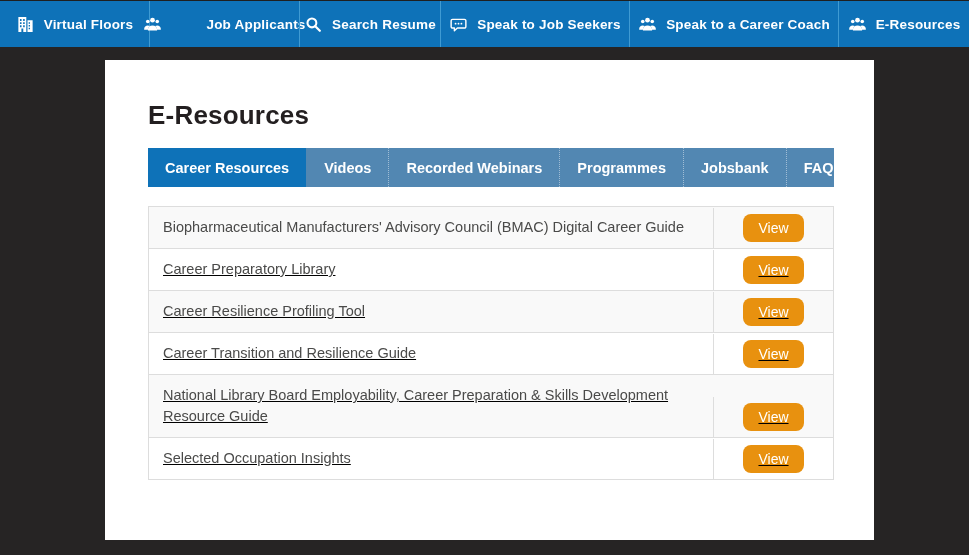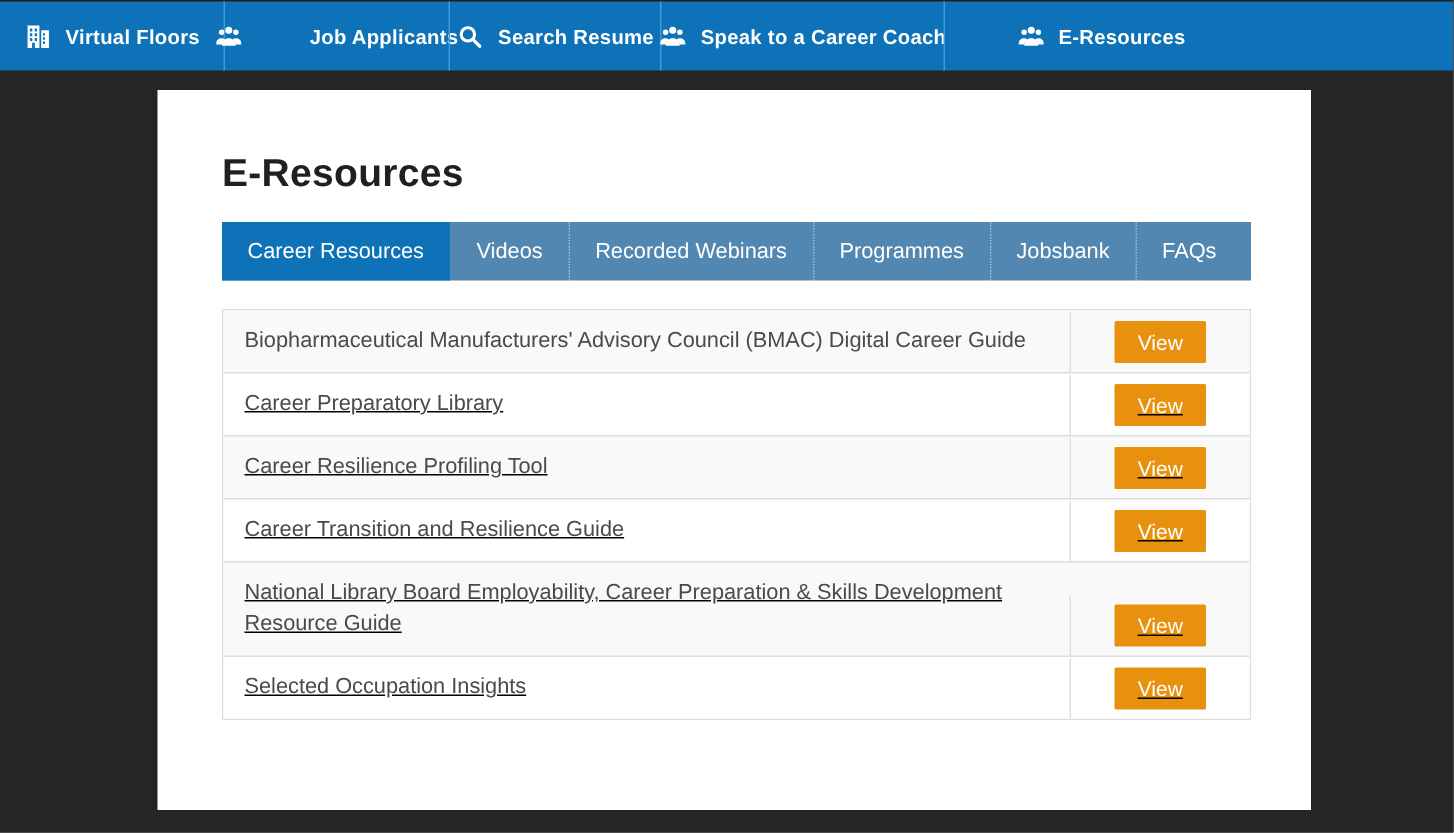--- a/index.html
+++ b/index.html
@@ -34,21 +34,21 @@
   .card {
     position:absolute; left:105px; top:60px; width:769px; height:480px;
     background:#fff; box-sizing:border-box; padding:40px 40px 0 43px;
   }
   .page-title {
     margin:0 0 17px 0; font-size:26px; font-weight:600; color:#231f20;
     letter-spacing:.2px;
   }
 
   
-  .tabs { display:flex; background:#5287b2; height:39px; }
+  .tabs { display:flex; background:#5287b2; height:39px;font-weight:bold; }
   .tab {
     display:flex; align-items:center; padding:0 17px; color:#fff;
     font-size:14.5px; cursor:pointer; box-sizing:border-box; white-space:nowrap;
   }
   .tab + .tab { border-left:1px dotted rgba(255,255,255,.45); }
   .tab.active { background:#0e72b8; }
   .tab.active + .tab { border-left-color:transparent; }
 
   
   .table { margin-top:19px; border:1px solid #ddd; }
@@ -58,21 +58,21 @@
   .cell-title {
     flex:1; padding:10px 14px; font-size:14.5px; color:#4a4a49;
     line-height:21px; display:flex; align-items:center;
   }
   .cell-action {
     width:120px; flex:0 0 120px; border-left:1px solid #ddd;
     display:flex; align-items:center; justify-content:center; padding:6px 0;
     box-sizing:border-box;
   }
   .view-btn {
-    background:#e8910f; color:#fff; border:none; border-radius:1px;
+    background:#e8910f; color:#fff; border:none; border-radius:8px;
     font-family:inherit; font-size:14px; padding:6px 15px; cursor:pointer;
   }
   .icon-defs { position:absolute; width:0; height:0; overflow:hidden; }
 </style>
 </head>
 <body>
 
 <svg class="icon-defs" aria-hidden="true">
   <symbol id="building-icon" viewBox="0 0 24 24">
     <path fill-rule="evenodd" d="M3 2.5h10v19H3zM5 5h2v2.5H5zM9 5h2v2.5H9zM5 9h2v2.5H5zM9 9h2v2.5H9zM5 13h2v2.5H5zM9 13h2v2.5H9zM6.8 17h2.4v4.5H6.8zM14.5 6.5H21v15h-6.5zM16 9h1.7v2H16zM16 12.5h1.7v2H16zM16 16h1.7v2H16z"></path>
@@ -111,20 +111,26 @@
         <svg class="nav-icon">
           <use href="#people-icon"></use>
         </svg>
         <span class="nav-label">Job Applicants</span>
       </div>
       <div class="nav-item">
         <svg class="nav-icon">
           <use href="#search-icon"></use>
         </svg>
         <span class="nav-label">Search Resume</span>
+      </div>
+      <div class="nav-item">
+        <svg class="nav-icon">
+          <use href="#chat-icon"></use>
+        </svg>
+        <span class="nav-label">Speak to Job Seekers</span>
       </div>
       <div class="nav-item">
         <svg class="nav-icon">
           <use href="#people-icon"></use>
         </svg>
         <span class="nav-label">Speak to a Career Coach</span>
       </div>
       <div class="nav-item">
         <svg class="nav-icon">
           <use href="#people-icon"></use>

